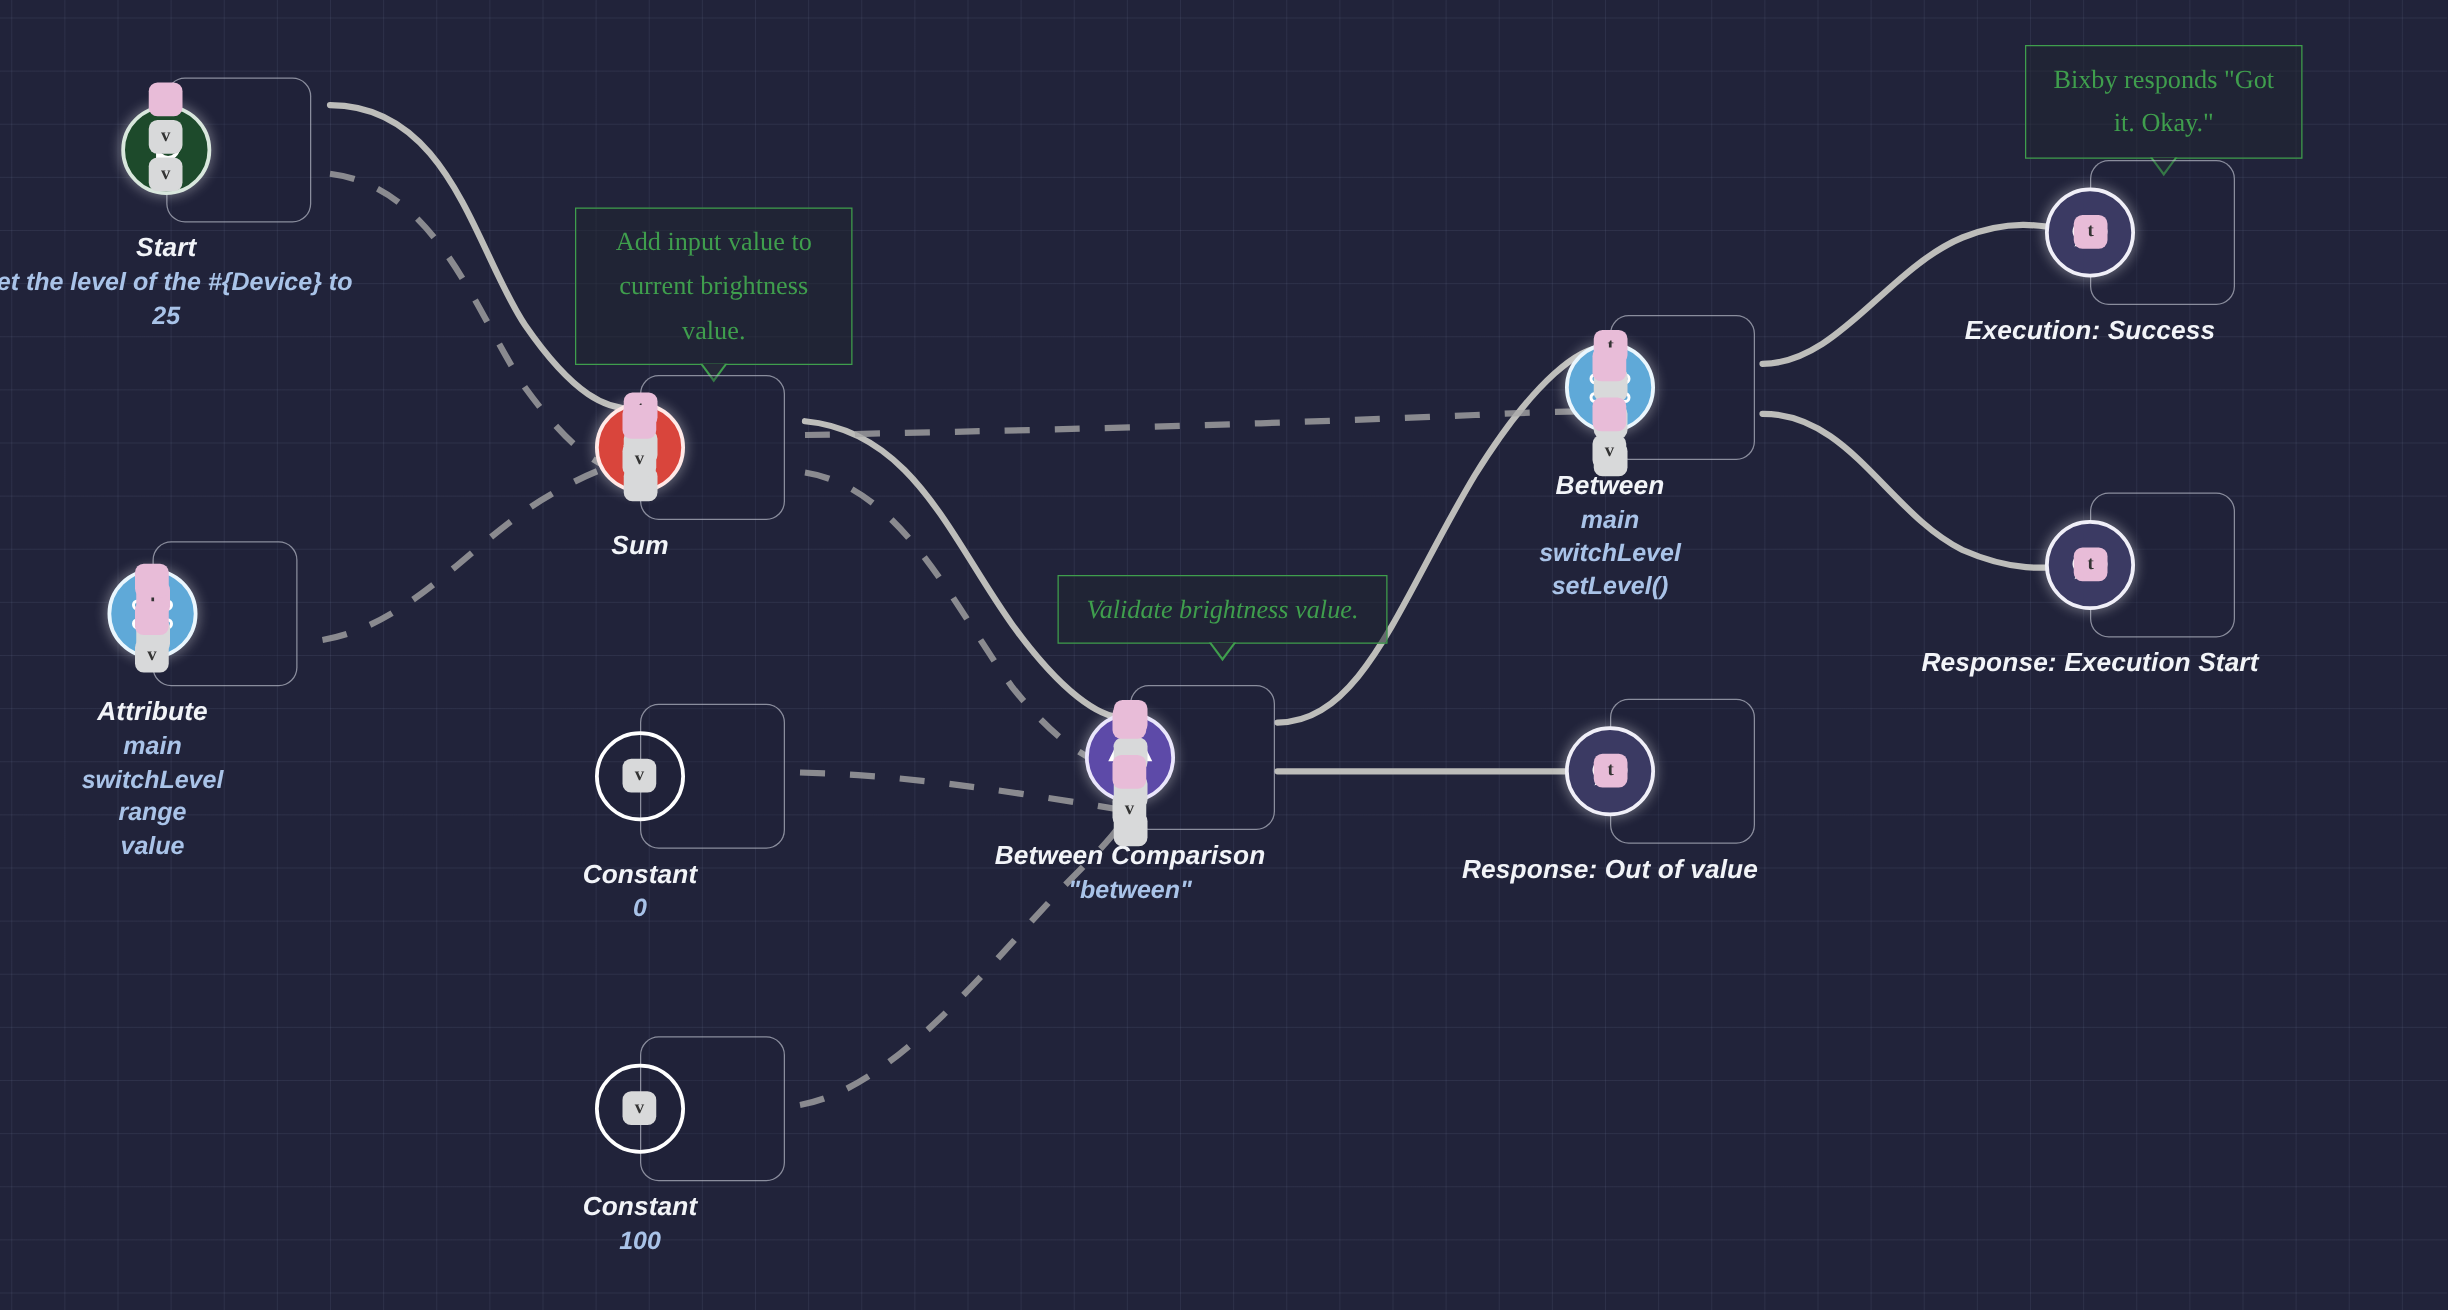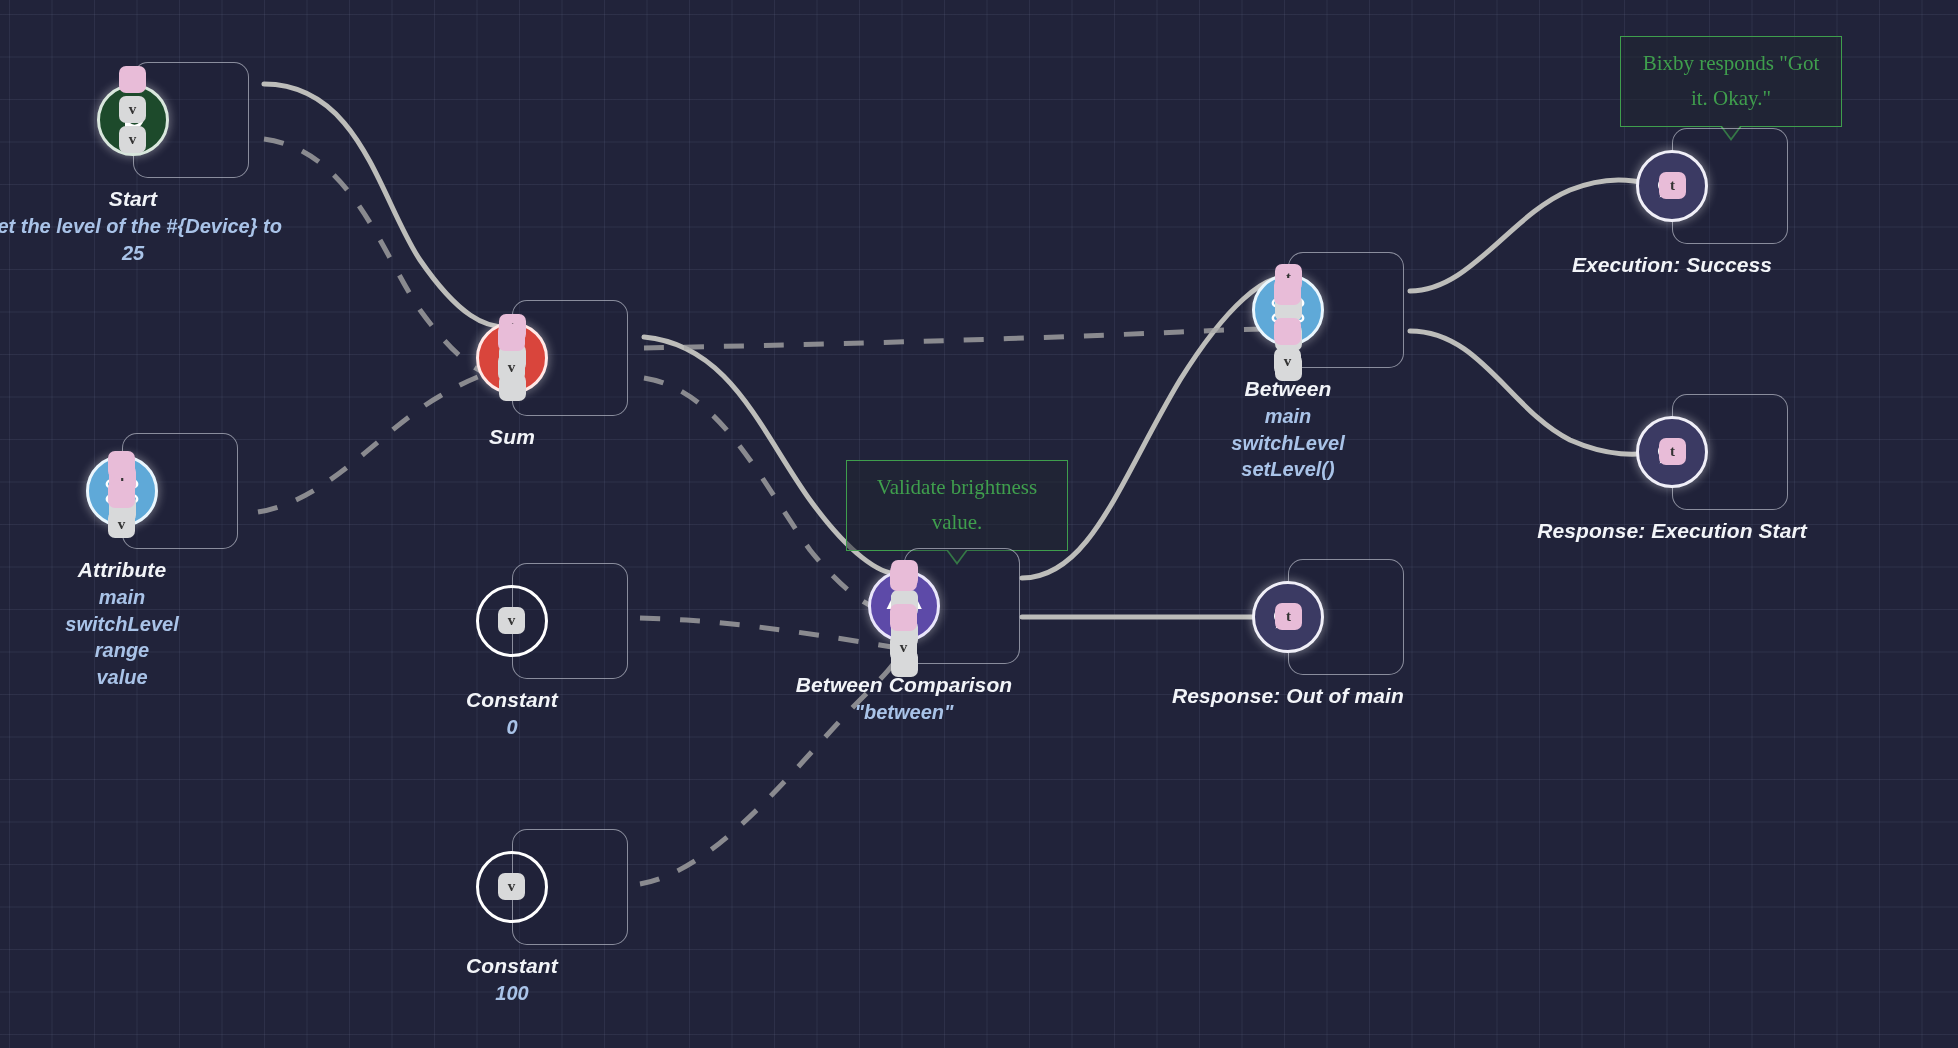--- a/index.html
+++ b/index.html
@@ -158,22 +158,25 @@
 
       <path d="M 640 618 C 720 620 790 630 898 648"></path>
 
       <path d="M 640 884 C 720 870 800 760 860 700 C 886 674 896 662 898 656"></path>
 
       <path d="M 644 348 C 800 345 1000 340 1180 332 C 1240 329 1270 329 1282 329"></path>
     </g>
   </svg>
 
 
-
-  <div class="comment" style="left:846px; top:460px; width:222px;">
+  <div class="comment" style="left:460px; top:166px; width:222px;">
+    <span>Add input value to current brightness value.</span>
+  </div>
+
+  <div class="comment" style="left:846px; top:460px; width:264px;font-style:italic;">
     <span>Validate brightness value.</span>
   </div>
 
 
   <div class="comment" style="left:1620px; top:36px; width:222px;">
     <span>Bixby responds "Got it. Okay."</span>
   </div>
 
   <div class="node" style="left:133px; top:62px;">
     <div class="node-box"></div>
@@ -428,17 +431,17 @@
     <div class="node-box"></div>
     <div class="node-disc disc-resp">
       <svg class="ico" width="38" height="38" viewBox="0 0 38 38" aria-hidden="true">
         <path fill="#ffffff" d="M19 8 C 27.5 8 33 12.6 33 18.2 C 33 23.8 27.5 28.4 19 28.4 C 16.6 28.4 14.4 28 12.5 27.3 L 6.6 30.4 L 8.8 24.9 C 6.5 23.1 5 20.8 5 18.2 C 5 12.6 10.5 8 19 8 Z"></path>
       </svg>
     </div>
     <div class="port port-pink port-in" style="top:44px;">
       <span>t</span>
     </div>
     <div class="node-labels">
-      <div class="lbl-title">Response: Out of main</div>
+      <div class="lbl-title">Response: Out of value</div>
     </div>
   </div>
 
 </div>
 
 </body></html>

